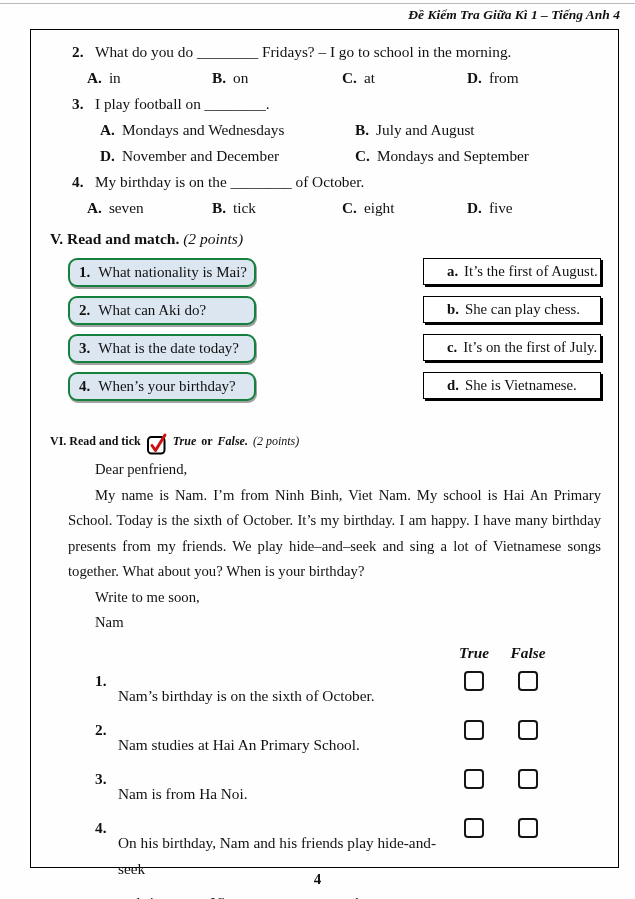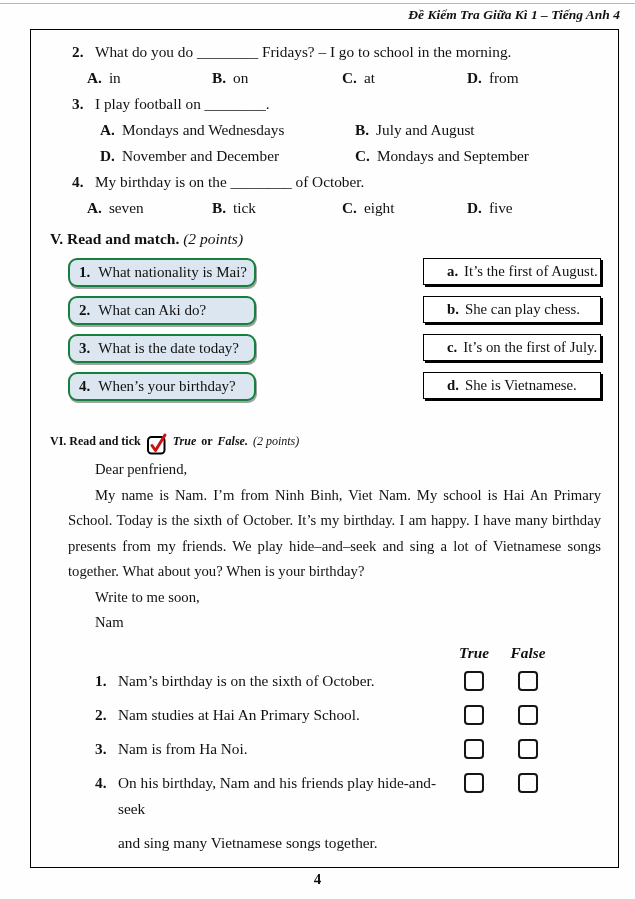--- a/index.html
+++ b/index.html
@@ -55,21 +55,21 @@
   .tickicon{display:inline-block;width:22px;height:24px;margin:0 5px;position:relative;top:2px;}
   .letter-block{margin:2px 17px 0 37px;font-size:14.7px;line-height:25.5px;}
   .letter-salutation,.letter-closing,.letter-signature{text-indent:27px;}
   .letter-body{text-align:justify;text-indent:27px;}
   
   .tf{margin:4px 0 0 64px;font-size:15.3px;line-height:26px;}
   .tf-row{display:flex;align-items:flex-start;margin-bottom:8px;}
   .tf-head{margin-bottom:2px;}
   .tf-spacer{flex:1;}
   .stmt-num{font-weight:bold;width:23px;flex:0 0 23px;}
-  .stmt-text{flex:1;}
+  .stmt-text{flex:1;margin-top:15px;}
   .stmt-line2{margin-top:8px;}
   .cb-col{width:54px;flex:0 0 54px;display:flex;justify-content:center;}
   .cb-col.last{margin-right:63px;}
   .col-label{font-weight:bold;font-style:italic;}
   .cb{
     width:16px;height:16px;border:2px solid #151515;border-radius:4px;
     background:#fff;display:inline-block;margin-top:3px;
   }
   
   .page-num{

